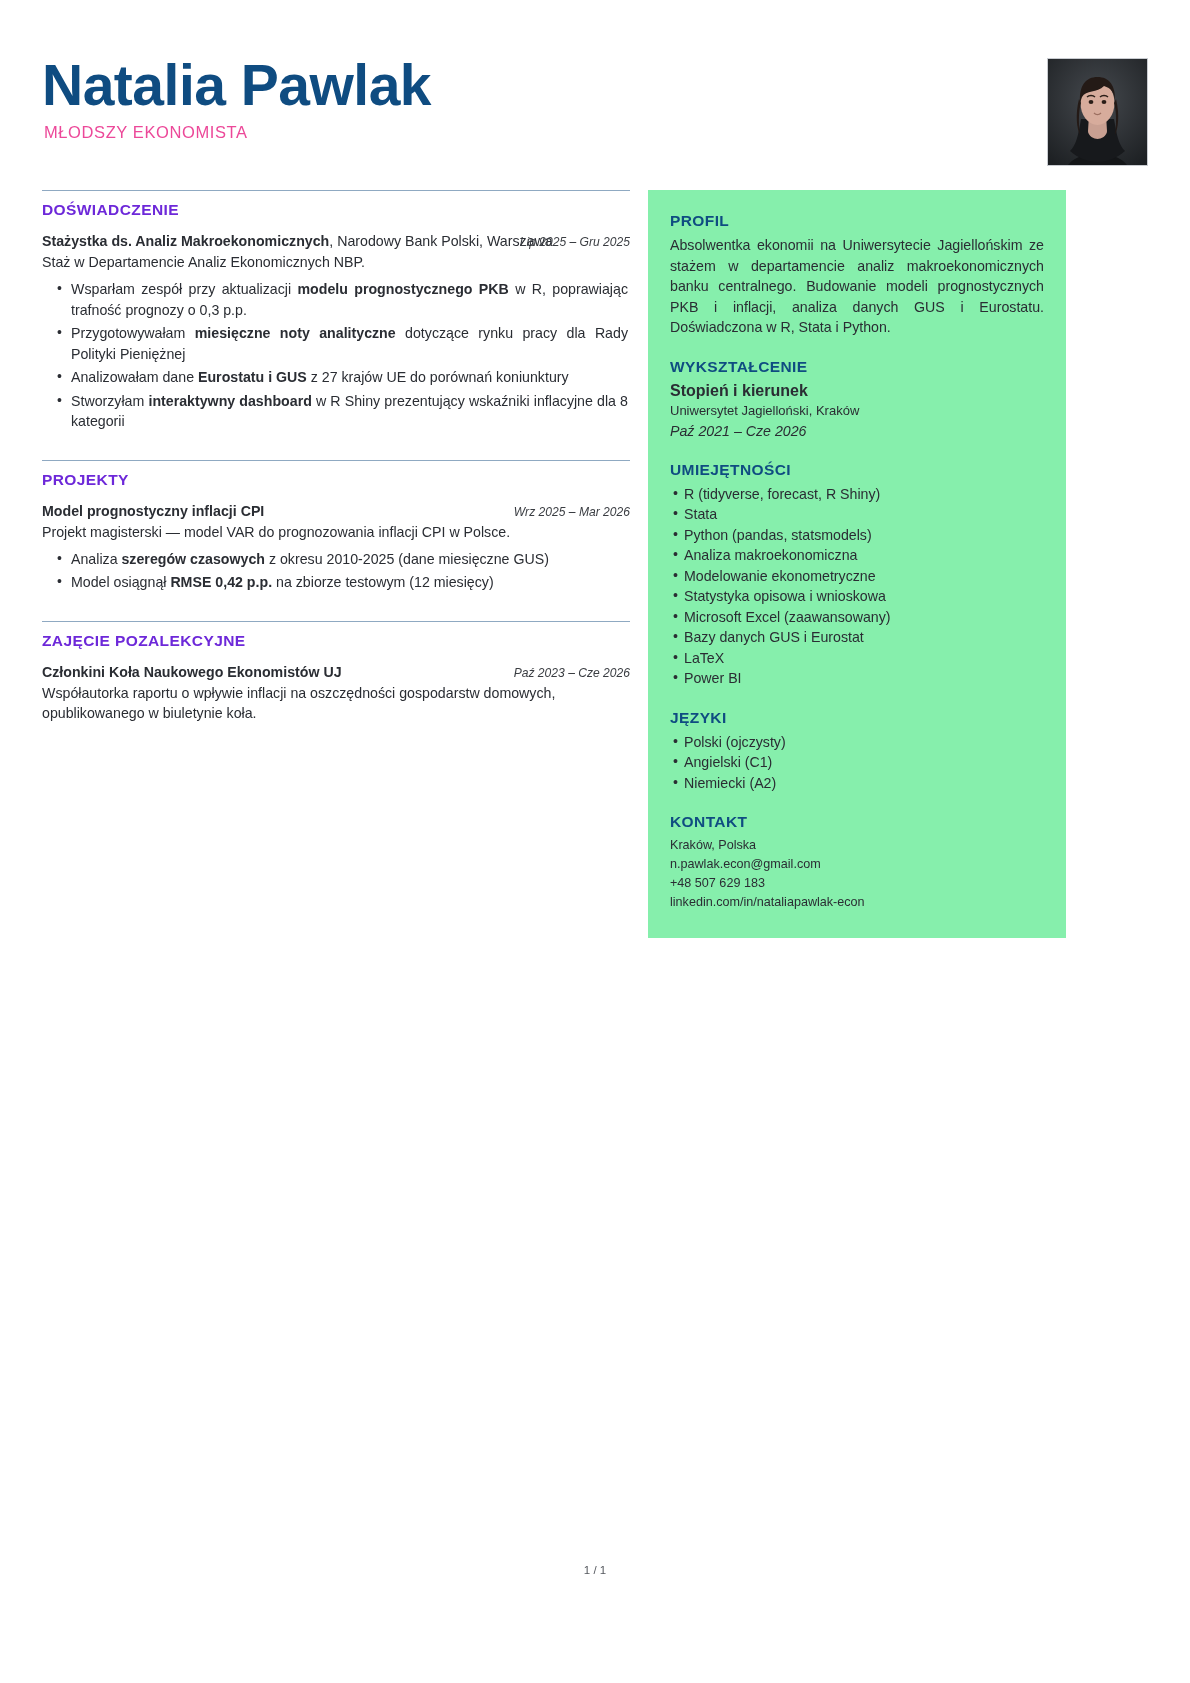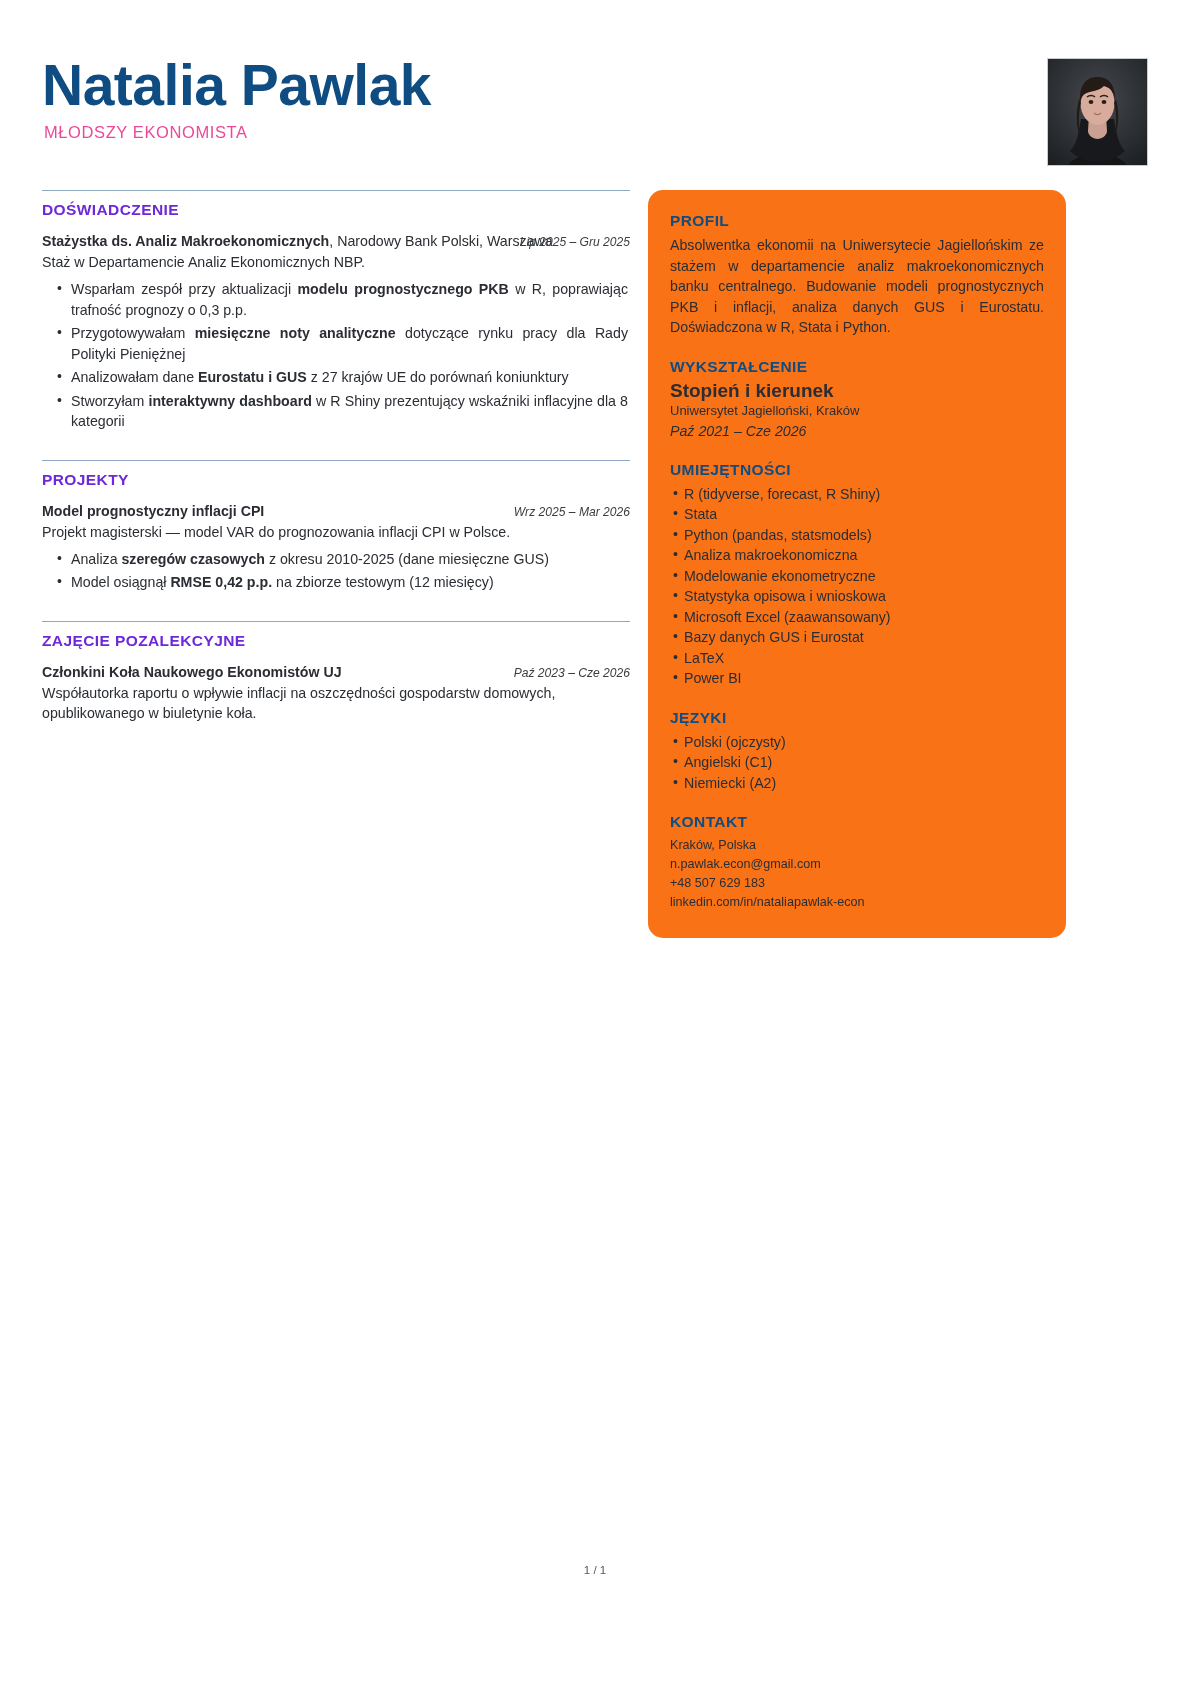--- a/index.html
+++ b/index.html
@@ -56,24 +56,23 @@
   
   .left {
     position: absolute;
     left: 42px; top: 190px;
     width: 588px;
   }
   .right {
     position: absolute;
     left: 648px; top: 190px;
     width: 418px;
-    background: #f97316;
+    background: #86efac;
     padding: 22px 22px 26px 22px;
     box-sizing: border-box;
-    border-radius: 15px;
   }
 
   
   .sec { margin-bottom: 4px; }
   .rule {
     border-top: 1.5px solid #8fa9c2;
     margin: 0 0 10px 0;
   }
   .sec-title {
     font-size: 15.5px;
@@ -138,21 +137,21 @@
     color: #0f4c81;
     letter-spacing: 0.4px;
     margin: 0 0 5px 0;
   }
   .profile-text {
     font-size: 14.2px;
     line-height: 20.5px;
     text-align: justify;
     color: #2a2d33;
   }
-  .edu-degree { font-size: 19px; font-weight: bold; line-height: 20px; }
+  .edu-degree { font-size: 16px; font-weight: bold; line-height: 20px; }
   .edu-school { font-size: 13px; line-height: 20px; }
   .edu-date { font-size: 14.2px; font-style: italic; line-height: 20px; }
   ul.rlist {
     list-style: none;
     margin: 0; padding: 0 0 0 14px;
   }
   ul.rlist li {
     position: relative;
     font-size: 14.2px;
     line-height: 20.5px;

